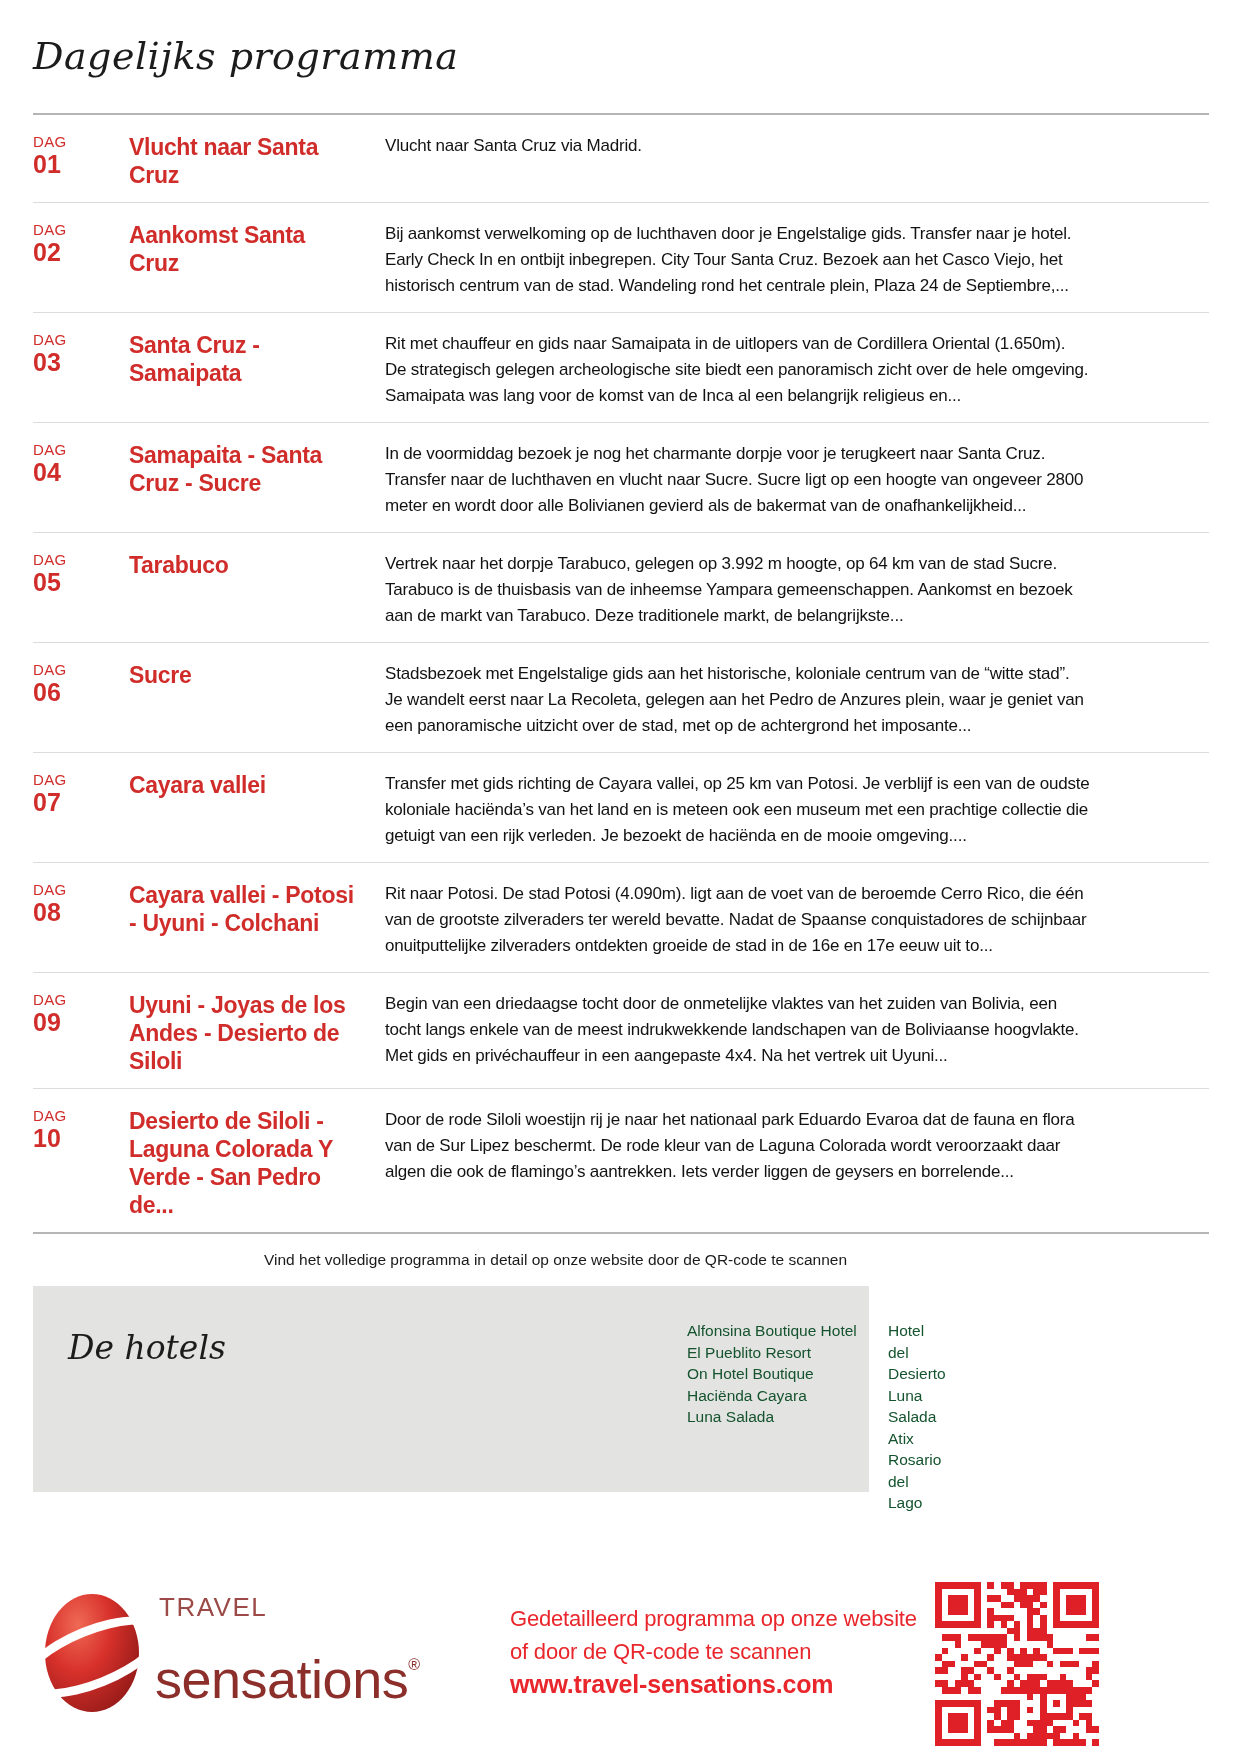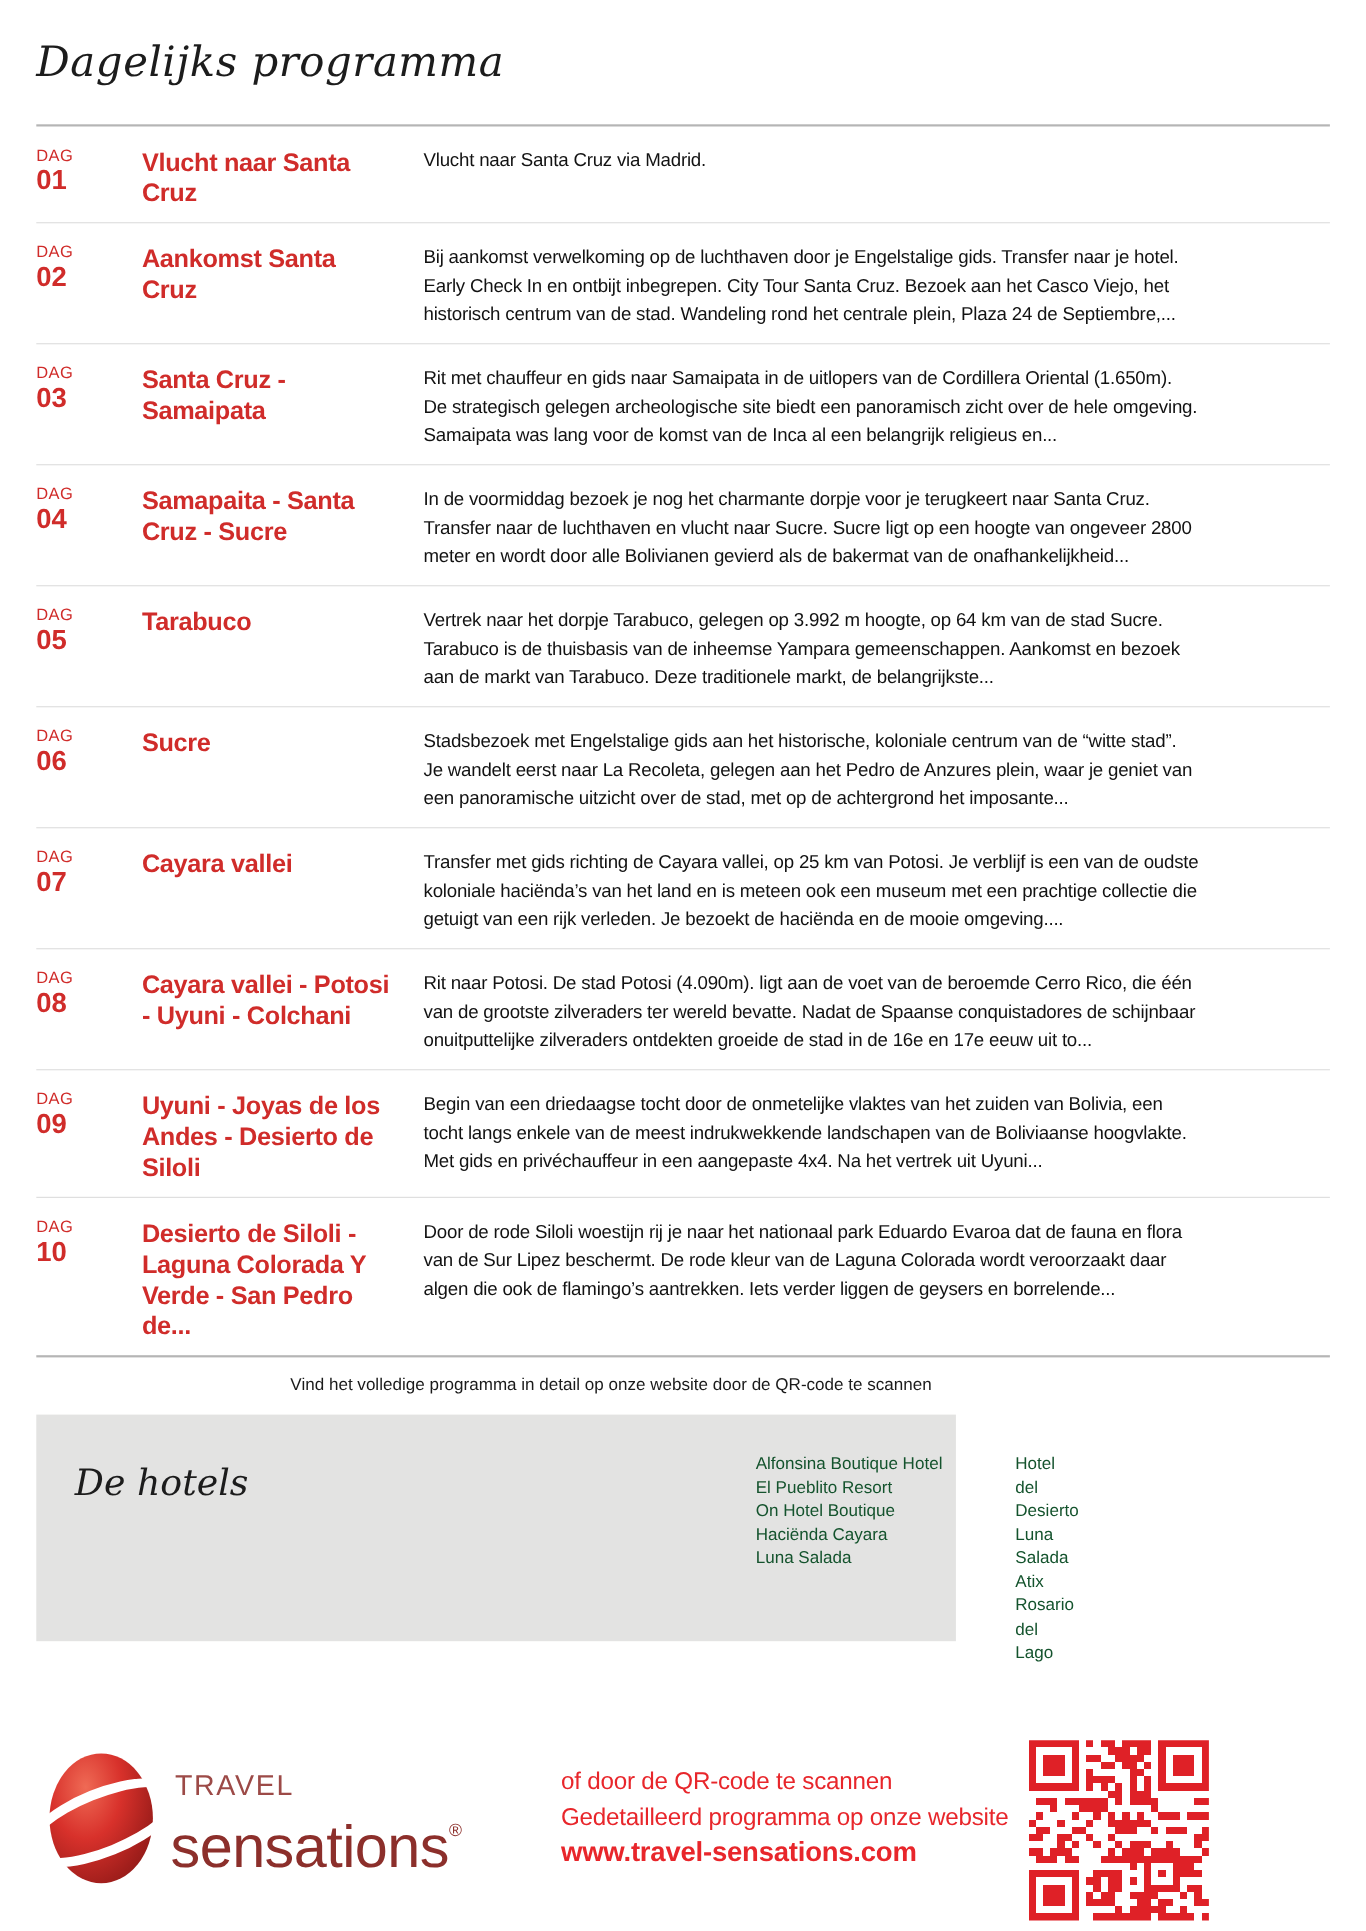--- a/index.html
+++ b/index.html
@@ -89,41 +89,41 @@
     font-family:"DejaVu Serif",serif;
     font-style:italic;font-weight:normal;
     font-size:33px;color:#1c1c1c;
   }
   .hotel-list{position:absolute;top:34px;list-style:none;}
   .hotel-list li{
     font-size:15.5px;line-height:21.5px;
     color:#14532d;
   }
   .hotel-list.col1{left:654px;}
-  .hotel-list.col2{left:890px;}
+  .hotel-list.col2{left:855px;}
 
   
   .footer{
     position:absolute;left:33px;top:1580px;
     width:1176px;height:172px;
   }
   .logo{position:absolute;left:0;top:6px;width:440px;height:150px;}
   .globe{position:absolute;left:0;top:4px;width:118px;height:130px;}
   .globe .sphere{
     position:absolute;left:12px;top:4px;width:94px;height:118px;
     border-radius:50%;
     background:radial-gradient(ellipse at 35% 26%, #ef6a55 0%, #d8312b 38%, #a31f1c 72%, #7a1613 100%);
   }
   .globe .ring{
     position:absolute;left:-16px;top:36px;width:152px;height:62px;
     border:9px solid #fff;border-radius:50%;
     transform:rotate(-22deg);
   }
   .brand-top{
-    position:absolute;left:126px;top:22px;
+    position:absolute;left:126px;top:6px;
     font-size:26px;letter-spacing:1.5px;
     color:var(--maroon-light);
   }
   .brand-name{
     position:absolute;left:122px;top:48px;
     font-size:54px;line-height:62px;
     letter-spacing:-0.5px;
     color:var(--maroon);
   }
   .brand-name sup{font-size:16px;vertical-align:28px;}
@@ -256,22 +256,22 @@
   <div class="footer">
     <div class="logo">
       <div class="globe">
         <div class="sphere"></div>
         <div class="ring"></div>
       </div>
       <div class="brand-top">TRAVEL</div>
       <div class="brand-name"><span>sensations</span><sup>®</sup></div>
     </div>
     <div class="tagline">
+      <div>Gedetailleerd programma op onze website</div>
       <div>of door de QR-code te scannen</div>
-      <div>Gedetailleerd programma op onze website</div>
       <div class="website">www.travel-sensations.com</div>
     </div>
     <div class="qr-code">
       <svg viewBox="0 0 25 25" xmlns="http://www.w3.org/2000/svg">
           <rect x="0" y="0" width="1" height="1"></rect>
           <rect x="1" y="0" width="1" height="1"></rect>
           <rect x="2" y="0" width="1" height="1"></rect>
           <rect x="3" y="0" width="1" height="1"></rect>
           <rect x="4" y="0" width="1" height="1"></rect>
           <rect x="5" y="0" width="1" height="1"></rect>

